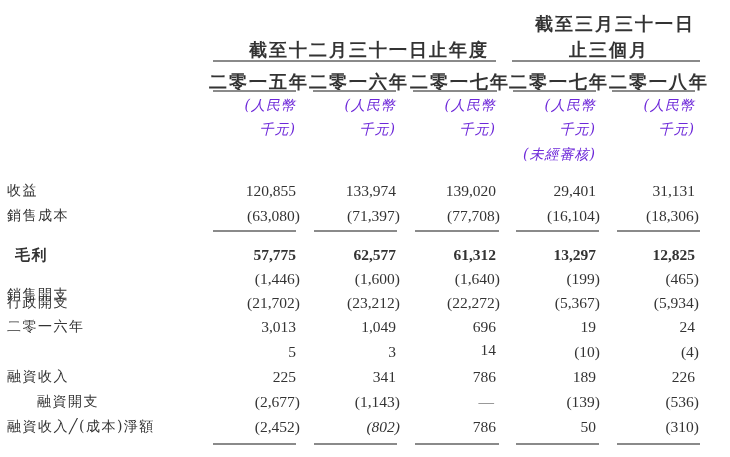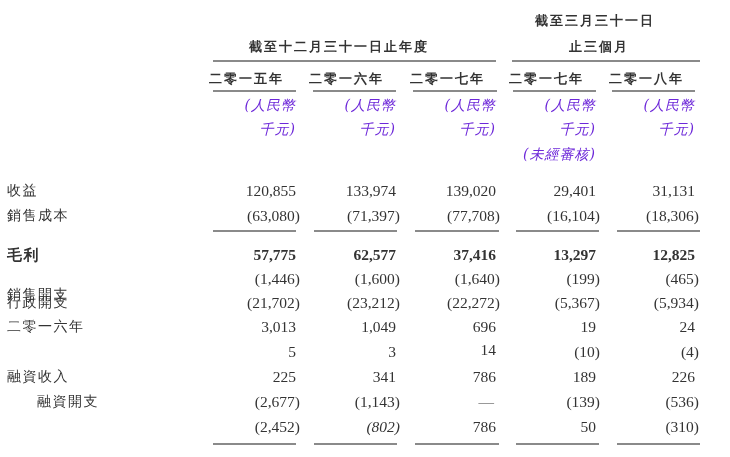--- a/index.html
+++ b/index.html
@@ -1,24 +1,24 @@
 <!DOCTYPE html>
 <html><head>
 <meta charset="utf-8">
 <style>
   html, body { margin: 0; padding: 0; background: #ffffff; }
   body { width: 730px; height: 457px; position: relative; overflow: hidden;
          font-family: "DejaVu Serif", "Liberation Serif", serif; color: #2a2a2a; }
   .abs { position: absolute; white-space: nowrap; }
-  .hdr { font-family: "DejaVu Sans", sans-serif; font-size: 13px; letter-spacing: 2px; color: #333; }
+  .hdr { font-family: "DejaVu Sans", sans-serif; font-size: 18px; letter-spacing: 2px; color: #333; }
   .hdr-group { font-weight: bold; }
   .unit { font-family: "DejaVu Serif", serif; font-style: italic; font-size: 14px; color: #6d28d9; text-align: right; letter-spacing: 1px; }
   .line { position: absolute; height: 1.5px; background: #8a8a8a; }
   .label { font-family: "DejaVu Serif", serif; font-size: 14px; letter-spacing: 1.5px; color: #333; }
-  .label.bold { font-family: "DejaVu Sans", sans-serif; font-weight: bold; font-size: 15px; }
+  .label.bold { font-family: "DejaVu Sans", sans-serif; font-weight: bold; font-size: 15px; margin-left: 8px; }
   .num { font-family: "Liberation Serif", serif; font-size: 15.5px; text-align: right; color: #333; }
   .num.bold { font-weight: bold; }
   .row { position: absolute; left: 0; width: 730px; height: 24px; }
 </style>
 </head>
 <body>
 
 <div class="abs hdr hdr-group" style="left:535px; top:12px;">截至三月三十一日</div>
 <div class="abs hdr hdr-group" style="left:249px; top:38px;">截至十二月三十一日止年度</div>
 <div class="abs hdr hdr-group" style="left:569px; top:38px;">止三個月</div>
@@ -71,21 +71,21 @@
 <div class="line" style="left:213px; top:230px; width:83px;"></div>
 <div class="line" style="left:314px; top:230px; width:83px;"></div>
 <div class="line" style="left:415px; top:230px; width:84px;"></div>
 <div class="line" style="left:516px; top:230px; width:83px;"></div>
 <div class="line" style="left:617px; top:230px; width:83px;"></div>
 
 <div class="row" style="top:244px;">
   <div class="abs label bold" style="left:7px; top:2px;">毛利</div>
   <div class="abs num bold" style="right:434px; top:2px;">57,775</div>
   <div class="abs num bold" style="right:334px; top:2px;">62,577</div>
-  <div class="abs num bold" style="right:234px; top:2px;">37,416</div>
+  <div class="abs num bold" style="right:234px; top:2px;">61,312</div>
   <div class="abs num bold" style="right:134px; top:2px;">13,297</div>
   <div class="abs num bold" style="right:35px; top:2px;">12,825</div>
 </div>
 
 <div class="row" style="top:268px;">
   <div class="abs label" style="left:7px; top:2px;margin-top:16px;">銷售開支</div>
   <div class="abs num" style="right:430px; top:2px;">(1,446)</div>
   <div class="abs num" style="right:330px; top:2px;">(1,600)</div>
   <div class="abs num" style="right:230px; top:2px;">(1,640)</div>
   <div class="abs num" style="right:130px; top:2px;">(199)</div>
@@ -130,20 +130,21 @@
 <div class="row" style="top:391px;">
   <div class="abs label" style="left:7px; top:2px;margin-left:30px;">融資開支</div>
   <div class="abs num" style="right:430px; top:2px;">(2,677)</div>
   <div class="abs num" style="right:330px; top:2px;">(1,143)</div>
   <div class="abs num" style="right:236px; top:2px; color:#777;">—</div>
   <div class="abs num" style="right:130px; top:2px;">(139)</div>
   <div class="abs num" style="right:31px; top:2px;">(536)</div>
 </div>
 
 <div class="row" style="top:416px;">
+  <div class="abs label" style="left:7px; top:2px;">融資收入╱(成本)淨額</div>
   <div class="abs num" style="right:430px; top:2px;">(2,452)</div>
   <div class="abs num" style="right:330px; top:2px;font-style:italic;">(802)</div>
   <div class="abs num" style="right:234px; top:2px;">786</div>
   <div class="abs num" style="right:134px; top:2px;">50</div>
   <div class="abs num" style="right:31px; top:2px;">(310)</div>
 </div>
 
 <div class="line" style="left:213px; top:443px; width:83px;"></div>
 <div class="line" style="left:314px; top:443px; width:83px;"></div>
 <div class="line" style="left:415px; top:443px; width:84px;"></div>

